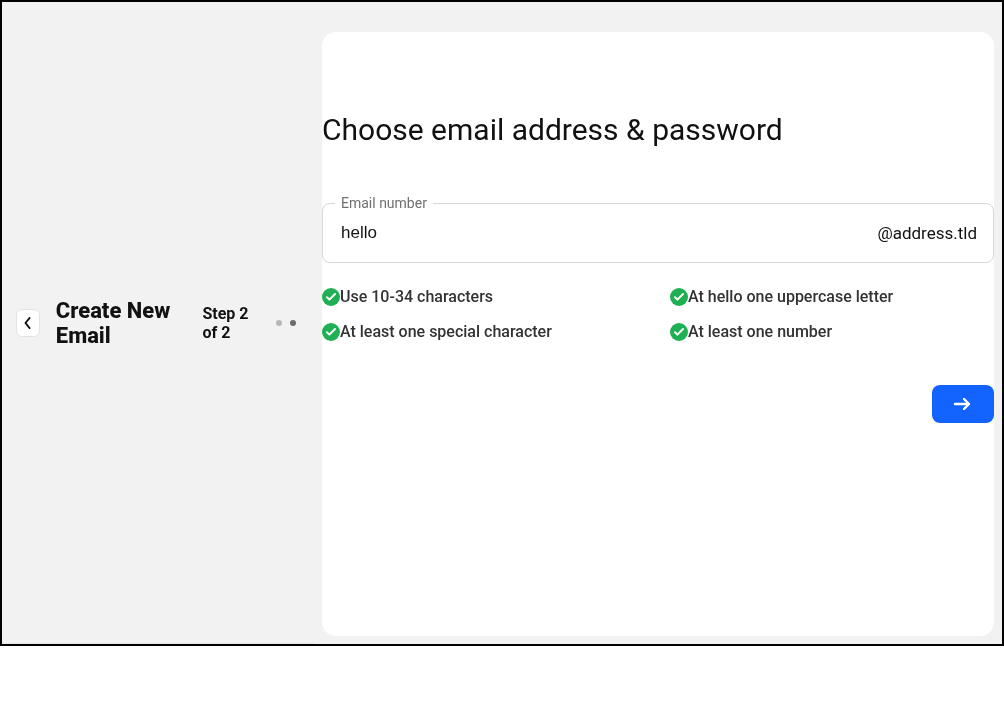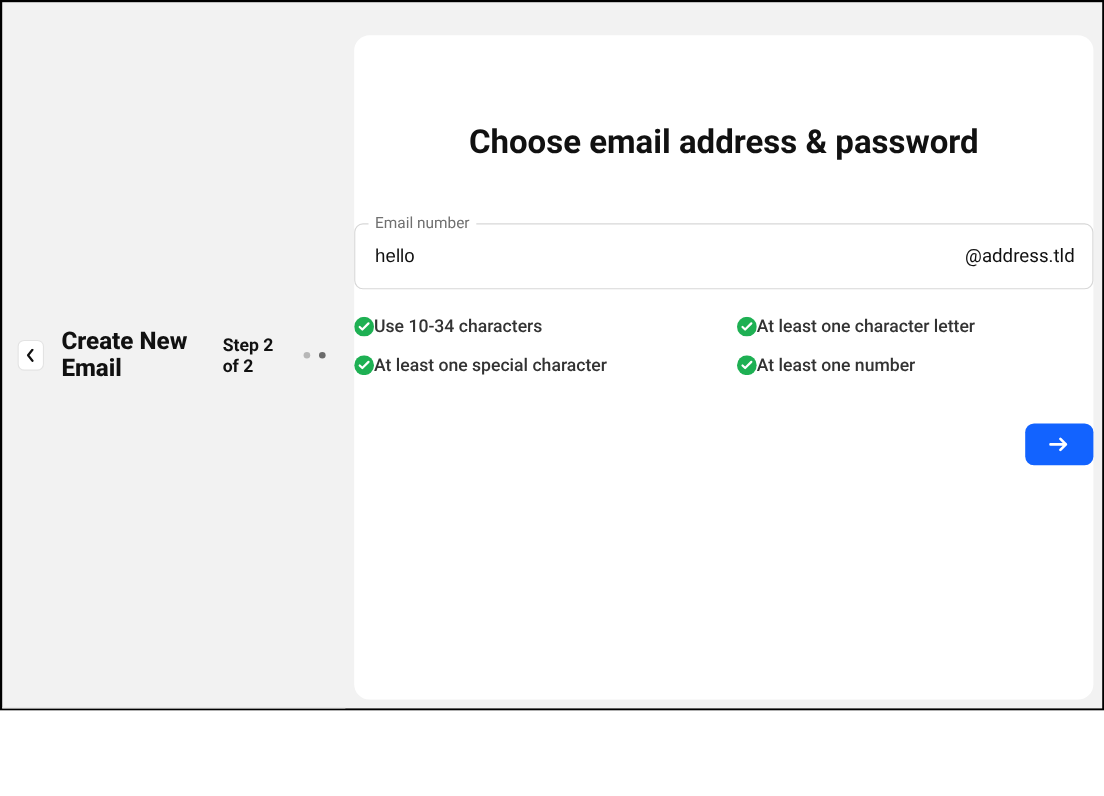--- a/index.html
+++ b/index.html
@@ -29,21 +29,21 @@
   .dot { width:6px; height:6px; border-radius:50%; background:#6b6b6b; }
   .dot.muted { background:#b7b7b7; }
 
   .card-area { flex:1; padding:30px 8px 8px 8px; }
   .card {
     background:#fff; border-radius:14px; width:100%; height:100%;
     padding:80px 0 30px 0; position:relative;
   }
   .inner { width:672px; margin:0 auto; }
   .page-heading {
-    font-size:30px; font-weight:700; color:#111; text-align:center;
+    font-size:30px; font-weight:400; color:#111; text-align:left;
     margin-bottom:56px;
   }
 
   .fieldset {
     position:relative; border:1px solid #d7d7d7; border-radius:8px;
     padding:0; margin-bottom:24px;
   }
   .fieldset .legend {
     position:absolute; top:-9px; left:12px; background:#fff; padding:0 6px;
     font-size:14px; color:#707070;
@@ -124,21 +124,21 @@
               </span>
             <span class="req-text">Use 10-34 characters</span>
           </div>
           <div class="req">
             <span class="check">
                 <svg width="18" height="18" viewBox="0 0 18 18">
                   <circle cx="9" cy="9" r="9" fill="#1eb053"></circle>
                   <path d="M5 9.2l2.4 2.4L13 6" stroke="#fff" stroke-width="2" fill="none" stroke-linecap="round" stroke-linejoin="round"></path>
                 </svg>
               </span>
-            <span class="req-text">At least one character letter</span>
+            <span class="req-text">At hello one uppercase letter</span>
           </div>
           <div class="req">
             <span class="check">
                 <svg width="18" height="18" viewBox="0 0 18 18">
                   <circle cx="9" cy="9" r="9" fill="#1eb053"></circle>
                   <path d="M5 9.2l2.4 2.4L13 6" stroke="#fff" stroke-width="2" fill="none" stroke-linecap="round" stroke-linejoin="round"></path>
                 </svg>
               </span>
             <span class="req-text">At least one special character</span>
           </div>

